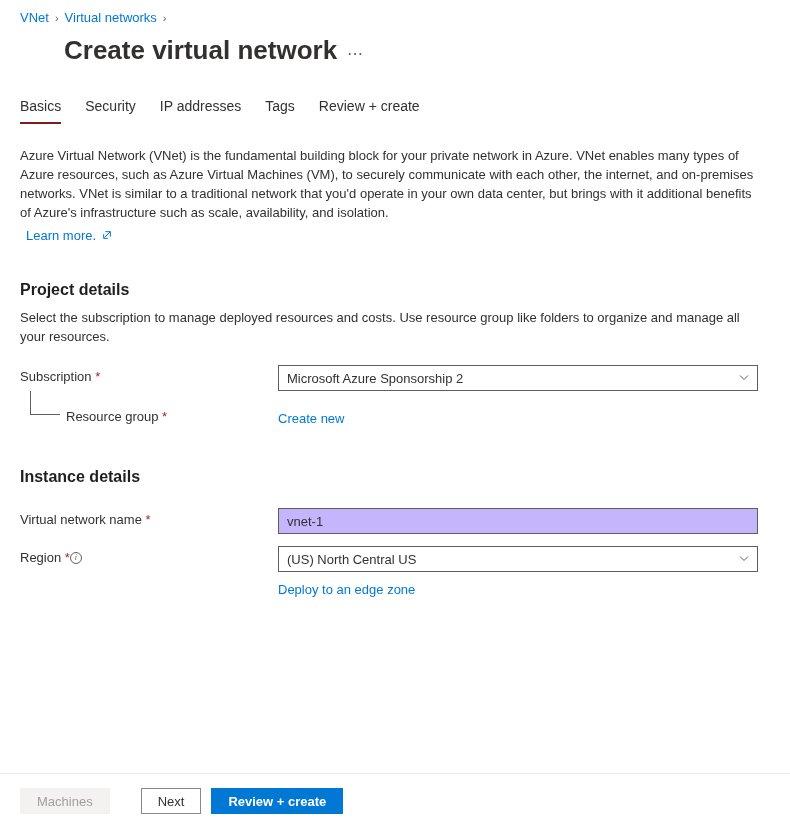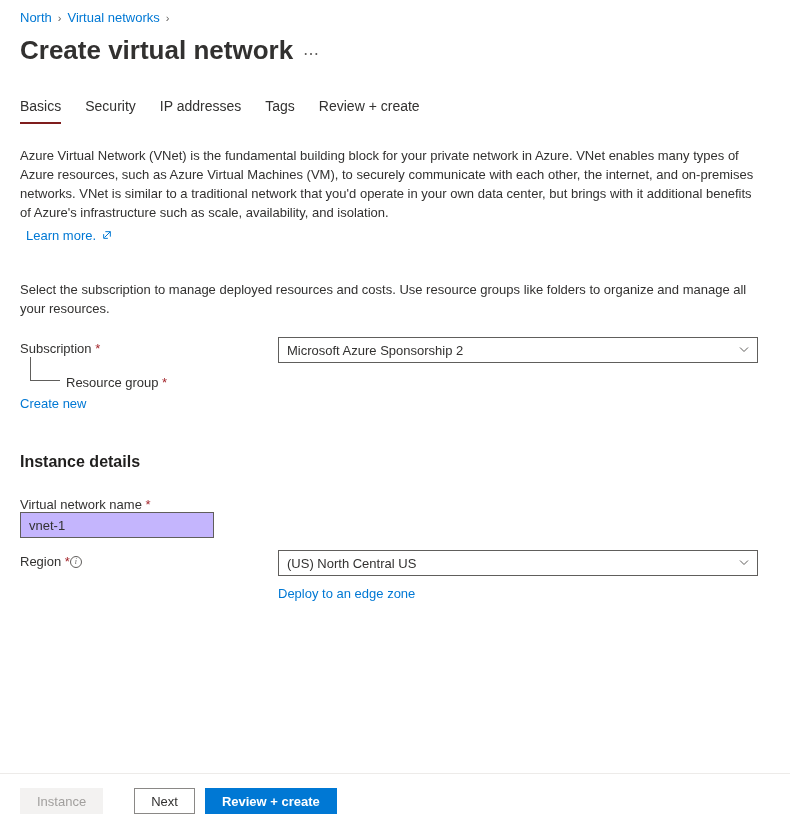--- a/index.html
+++ b/index.html
@@ -22,20 +22,21 @@
       color: #605e5c;
       padding: 2px 0 8px 0;
     }
     .breadcrumb a { color: #0078d4; text-decoration: none; cursor: pointer; }
     .breadcrumb .chev { color: #605e5c; font-size: 11px; }
     .title-row {
       display: flex;
       align-items: center;
       gap: 10px;
       padding: 2px 0 20px 0;
+      margin-left: 44px;
     }
     .page-title {
       font-size: 26px;
       font-weight: 600;
       color: #323130;
     }
     .more-dots { color: #605e5c; font-size: 16px; letter-spacing: 1px; cursor: pointer; padding-top: 6px; }
     .tabs {
       display: flex;
       gap: 24px;
@@ -189,21 +190,21 @@
       font-weight: 600;
       border: 1px solid #0078d4;
     }
     svg.chev-svg { width: 10px; height: 10px; }
   </style>
 </head>
 <body>
 
 <div class="content">
   <nav class="breadcrumb">
-    <a>North</a>
+    <a>VNet</a>
     <span class="chev">›</span>
     <a>Virtual networks</a>
     <span class="chev">›</span>
   </nav>
 
   <div class="title-row">
     <h1 class="page-title">Create virtual network</h1>
     <span class="more-dots">⋯</span>
   </div>
 
@@ -223,57 +224,58 @@
         <svg width="10" height="10" viewBox="0 0 12 12" fill="none" stroke="#0078d4" stroke-width="1.2">
           <path d="M4 2 H10 V8"></path>
             <path d="M10 2 L3 9"></path>
             <path d="M2 5 V10 H7"></path>
         </svg>
       </span>
     </a>
   </div>
 
   <div class="section">
-    <p class="section-desc">Select the subscription to manage deployed resources and costs. Use resource groups like folders to organize and manage all your resources.</p>
+    <h2 class="section-title">Project details</h2>
+    <p class="section-desc">Select the subscription to manage deployed resources and costs. Use resource group like folders to organize and manage all your resources.</p>
 
     <div class="form-row">
       <div class="form-label">
         <span>Subscription</span>
           <span class="required">&nbsp;*</span>
       </div>
       <div class="form-control-wrap">
         <div class="select">
           <span>Microsoft Azure Sponsorship 2</span>
           <span class="chevdown">
             <svg class="chev-svg" viewBox="0 0 10 10">
                 <path d="M1 3 L5 7 L9 3" fill="none" stroke="#605e5c" stroke-width="1"></path>
               </svg>
           </span>
         </div>
       </div>
     </div>
 
-    <div class="form-row indent-row" style="flex-direction:column;">
+    <div class="form-row indent-row" style="margin-top:6px;">
       <span class="indent-line"></span>
       <div class="form-label indent-label">
         <span>Resource group</span>
           <span class="required">&nbsp;*</span>
       </div>
       <div class="form-control-wrap">
         <div class="sub-link">
           <a class="link">Create new</a>
         </div>
       </div>
     </div>
   </div>
 
   <div class="section">
     <h2 class="section-title">Instance details</h2>
 
-    <div class="form-row" style="padding-top:12px;flex-direction:column;">
+    <div class="form-row" style="padding-top:12px;">
       <div class="form-label">
         <span>Virtual network name</span>
           <span class="required">&nbsp;*</span>
       </div>
       <div class="form-control-wrap">
         <input class="text-input" type="text" value="vnet-1" style="">
       </div>
     </div>
 
     <div class="form-row" style="padding-top:8px;">
@@ -293,16 +295,16 @@
         </div>
         <div class="sub-link" style="padding-top:10px;">
           <a class="link">Deploy to an edge zone</a>
         </div>
       </div>
     </div>
   </div>
 </div>
 
 <div class="footer">
-  <button class="btn btn-disabled">Instance</button>
+  <button class="btn btn-disabled">Machines</button>
   <button class="btn btn-default">Next</button>
   <button class="btn btn-primary">Review + create</button>
 </div>
 
 </body></html>

